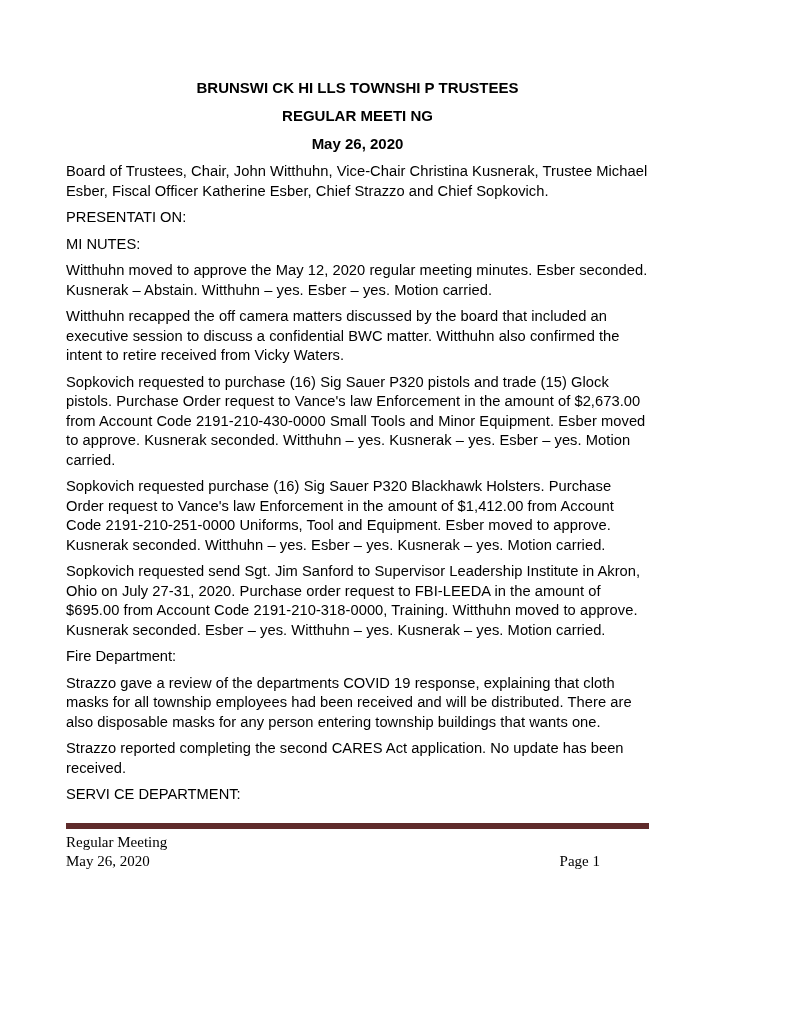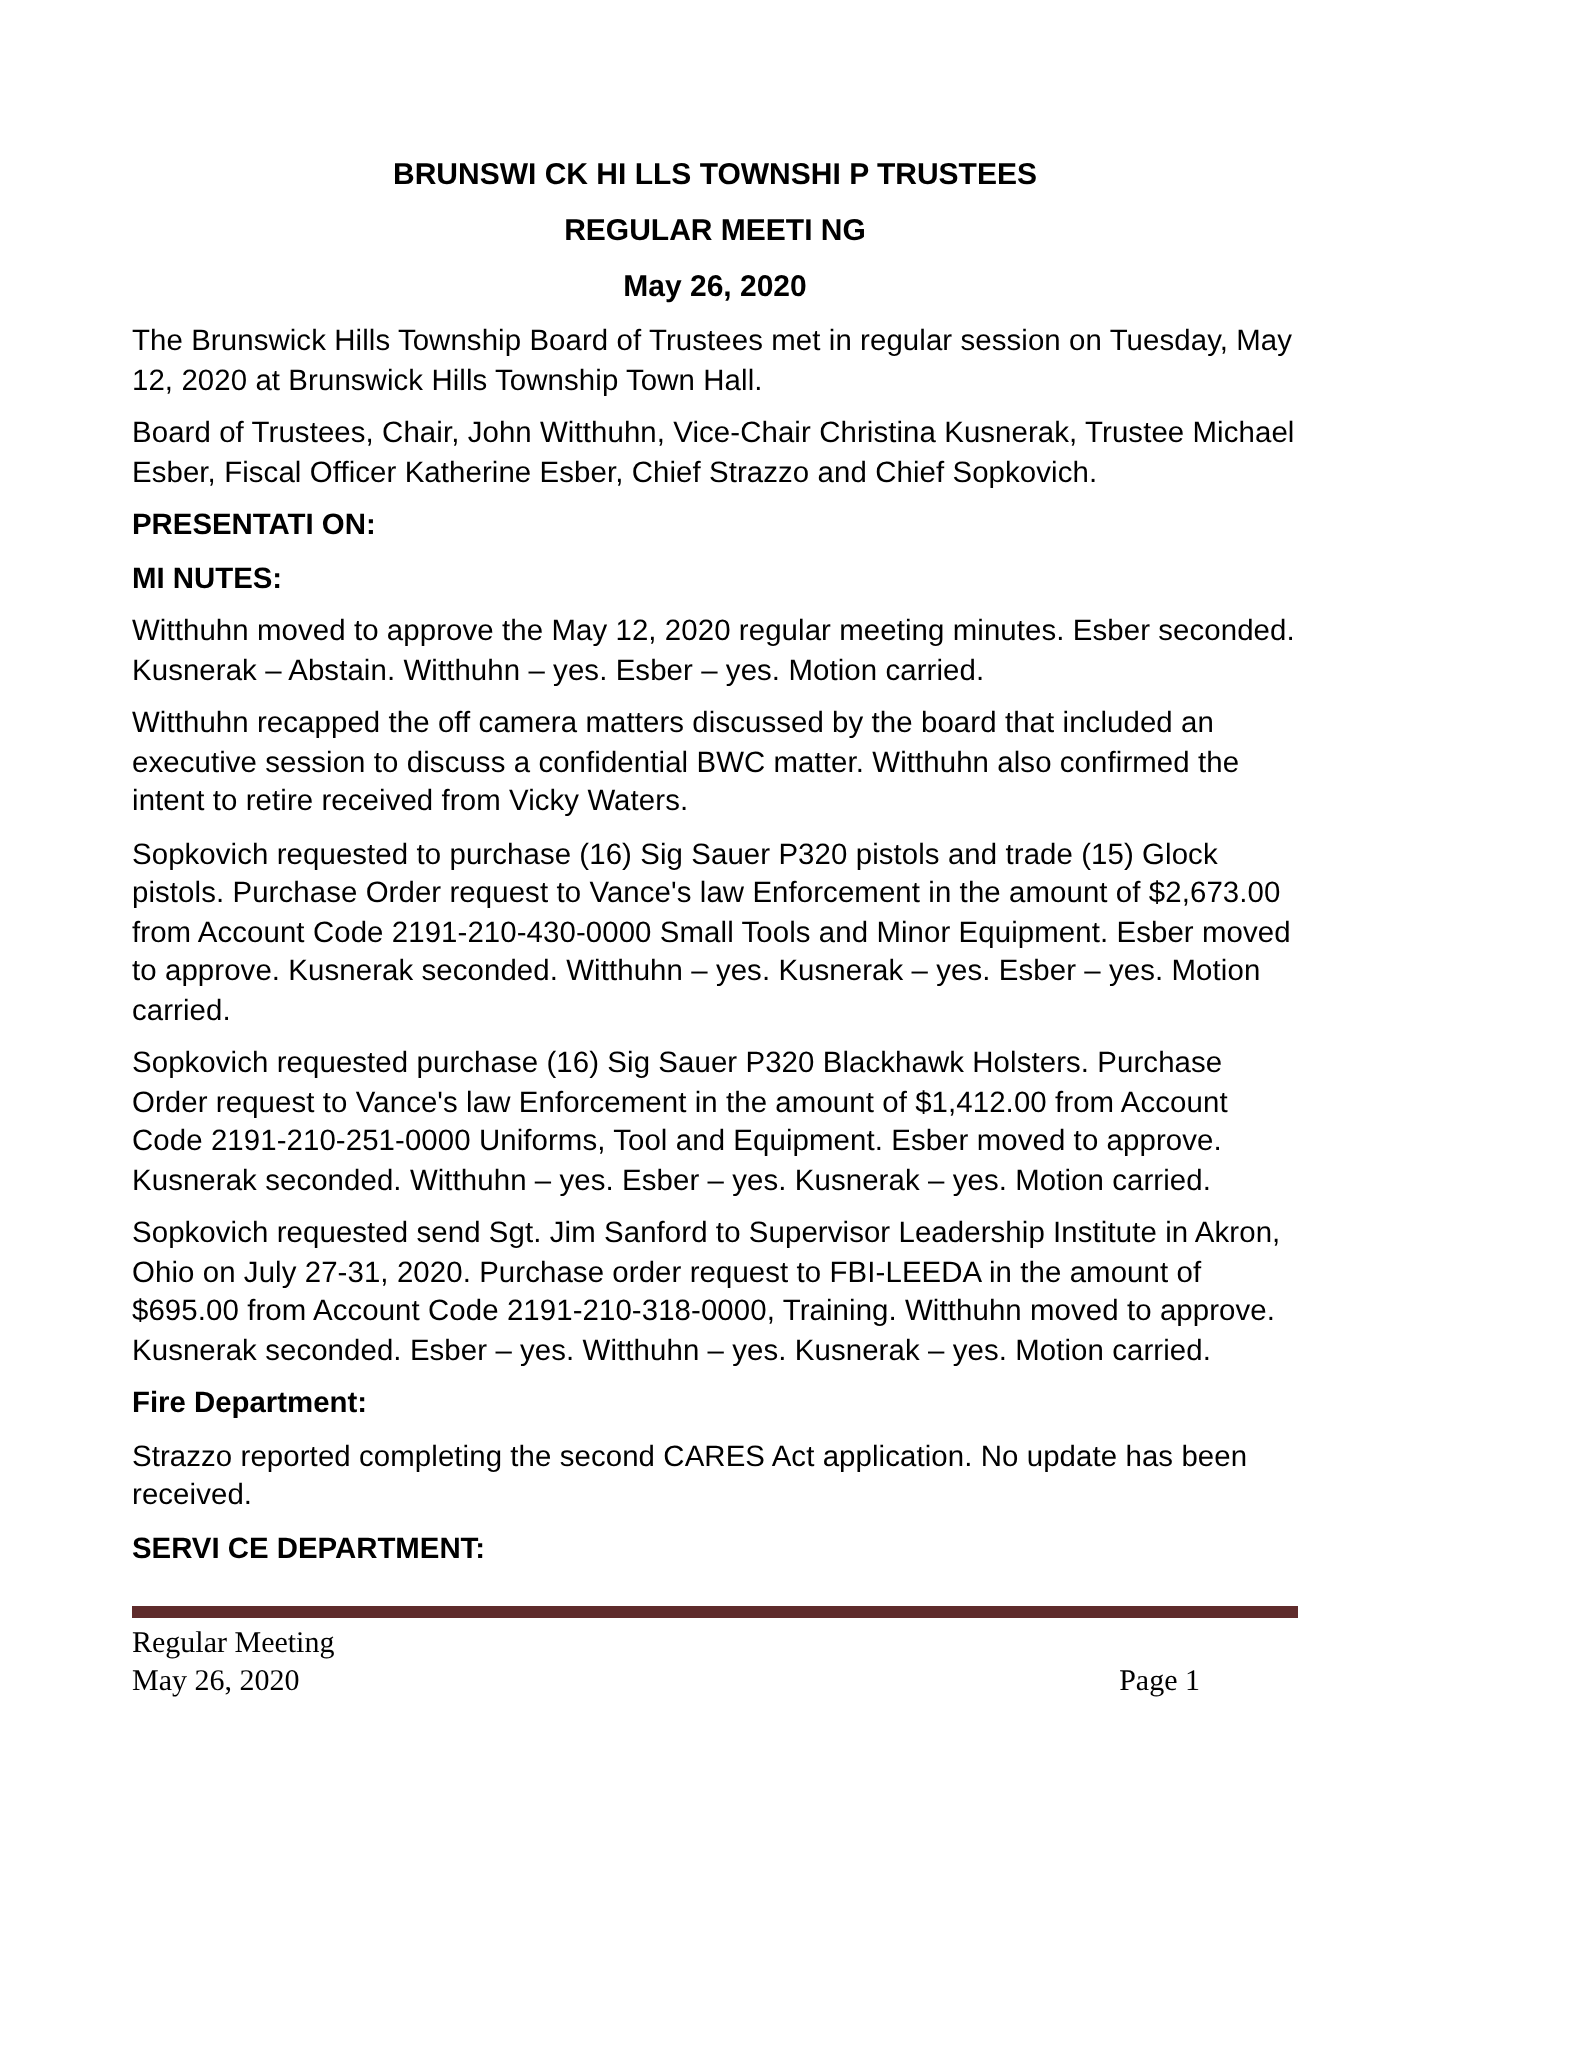--- a/index.html
+++ b/index.html
@@ -37,21 +37,21 @@
     margin: 0 0 8px 0;
   }
   .body-text p {
     font-size: 14.7px;
     line-height: 19.5px;
     margin: 0 0 7px 0;
     letter-spacing: 0.05px;
   }
   .body-text .heading {
     font-size: 14.7px;
-    font-weight: bold;
+    font-weight: normal;
     line-height: 19.5px;
     margin: 7px 0 7px 0;
   }
   .body-text .heading-group {
     margin: 7px 0 7px 0;
   }
   .body-text .heading-group div {
     font-size: 14.7px;
     font-weight: bold;
     line-height: 21px;
@@ -78,30 +78,30 @@
 
 <div class="page">
 
   <div class="doc-header">
     <div class="doc-title">BRUNSWI CK HI LLS TOWNSHI P TRUSTEES</div>
     <div class="doc-subtitle">REGULAR MEETI NG</div>
     <div class="doc-date">May 26, 2020</div>
   </div>
 
   <div class="body-text">
-    <p>The Brunswick Hills Township Board of Trustees met in regular session on Tuesday, May 12, 2020 at Brunswick Hills Township Town Hall.</p>
     <p>Board of Trustees, Chair, John Witthuhn, Vice-Chair Christina Kusnerak, Trustee Michael Esber, Fiscal Officer Katherine Esber, Chief Strazzo and Chief Sopkovich.</p>
     <div class="heading">PRESENTATI ON:</div>
     <div class="heading">MI NUTES:</div>
     <p>Witthuhn moved to approve the May 12, 2020 regular meeting minutes. Esber seconded. Kusnerak – Abstain. Witthuhn – yes. Esber – yes. Motion carried.</p>
     <p>Witthuhn recapped the off camera matters discussed by the board that included an executive session to discuss a confidential BWC matter. Witthuhn also confirmed the intent to retire received from Vicky Waters.</p>
     <p>Sopkovich requested to purchase (16) Sig Sauer P320 pistols and trade (15) Glock pistols. Purchase Order request to Vance's law Enforcement in the amount of $2,673.00 from Account Code 2191-210-430-0000 Small Tools and Minor Equipment. Esber moved to approve. Kusnerak seconded. Witthuhn – yes. Kusnerak – yes. Esber – yes. Motion carried.</p>
     <p>Sopkovich requested purchase (16) Sig Sauer P320 Blackhawk Holsters. Purchase Order request to Vance's law Enforcement in the amount of $1,412.00 from Account Code 2191-210-251-0000 Uniforms, Tool and Equipment. Esber moved to approve. Kusnerak seconded. Witthuhn – yes. Esber – yes. Kusnerak – yes. Motion carried.</p>
     <p>Sopkovich requested send Sgt. Jim Sanford to Supervisor Leadership Institute in Akron, Ohio on July 27-31, 2020. Purchase order request to FBI-LEEDA in the amount of $695.00 from Account Code 2191-210-318-0000, Training. Witthuhn moved to approve. Kusnerak seconded. Esber – yes. Witthuhn – yes. Kusnerak – yes. Motion carried.</p>
     <div class="heading">Fire Department:</div>
+    <p>Strazzo gave a review of the departments COVID 19 response, explaining that cloth masks for all township employees had been received and will be distributed. There are also disposable masks for any person entering township buildings that wants one.</p>
     <p>Strazzo reported completing the second CARES Act application. No update has been received.</p>
     <div class="heading">SERVI CE DEPARTMENT:</div>
   </div>
 
   <div class="doc-footer">
     <div class="footer-rule" style="background: rgb(95, 43, 43);"></div>
     <div class="footer-row">
       <div class="footer-left">
         <div>Regular Meeting</div>
         <div>May 26, 2020</div>

